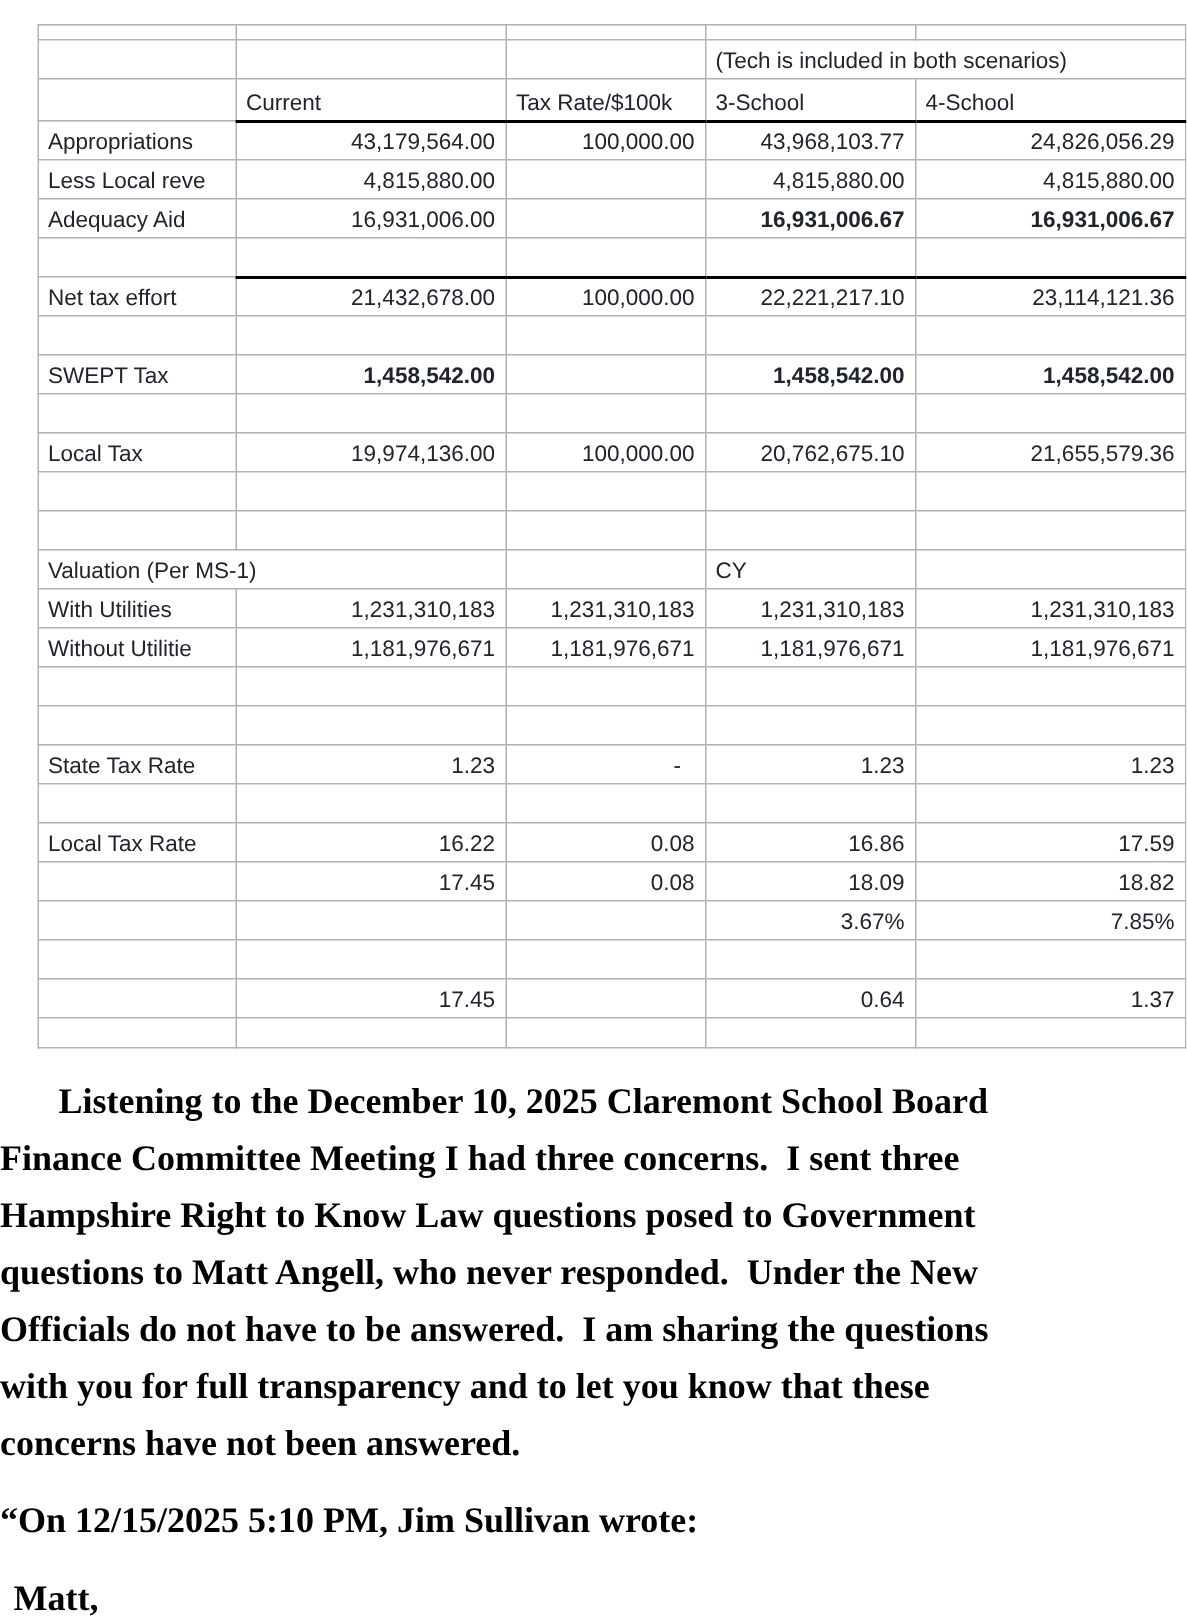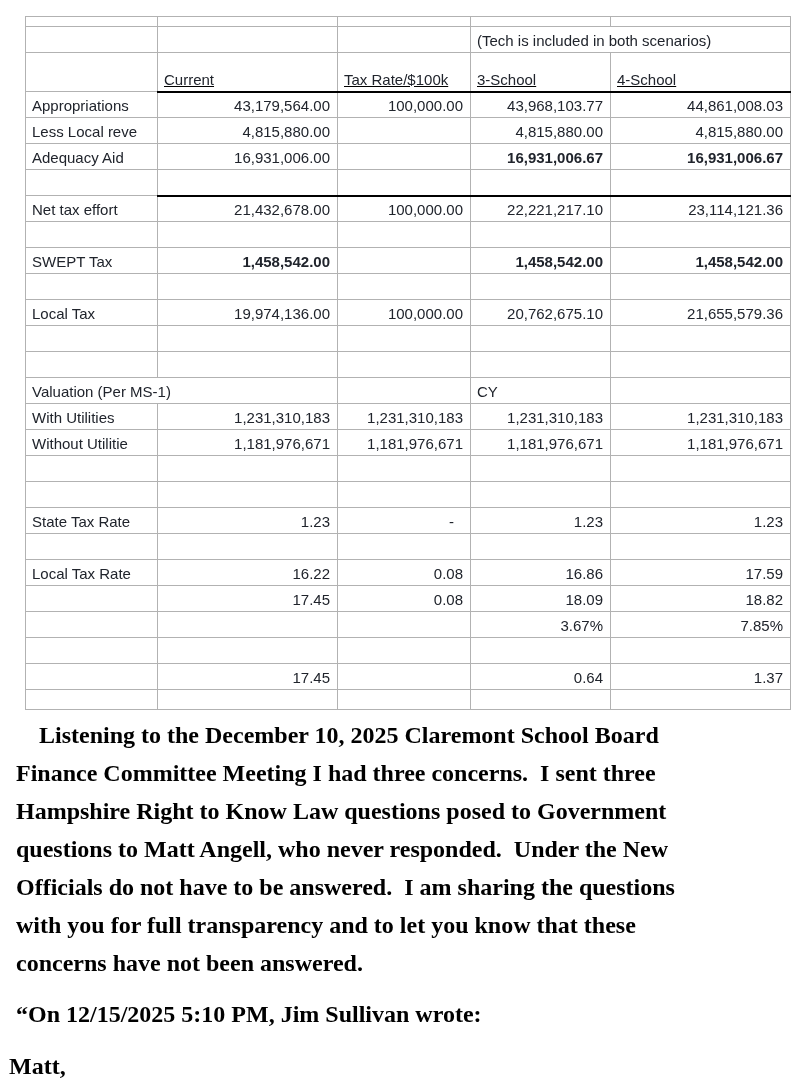--- a/index.html
+++ b/index.html
@@ -7,37 +7,37 @@
   }
   html,body{margin:0;padding:0;}
   body{
     width:791px;height:1080px;background:#ffffff;overflow:hidden;position:relative;
     font-family:"Liberation Sans",sans-serif;
   }
   .sheet{position:absolute;left:25px;top:16px;}
   table{border-collapse:collapse;table-layout:fixed;}
   col.cA{width:132px;} col.cB{width:180px;} col.cC{width:133px;} col.cD{width:140px;} col.cE{width:180px;}
   tr{height:26px;}
-  tr.hdr{height:39px;text-decoration:underline;}
+  tr.hdr{height:28px;}
   td{
     border:1px solid var(--grid);
     font-size:15px;color:var(--cell-text);
     padding:1px 7px 3px 6px;vertical-align:bottom;white-space:nowrap;overflow:visible;
   }
   td.num{text-align:right;margin-top:20px;}
   td.bold{font-weight:bold;}
   td.dash{padding-right:16px;}
   tr.hdr td:nth-child(n+2){border-bottom:2px solid var(--thick);}
   tr.thick-top td:nth-child(n+2){border-top:2px solid var(--thick);}
   .textblock{
     position:absolute;left:0;top:716px;width:791px;
     font-family:"Liberation Serif",serif;font-weight:bold;
     font-size:24px;line-height:38px;color:var(--body-text);
   }
-  .tline{white-space:pre;padding-left:16px;}
+  .tline{white-space:pre;}
   .indent{padding-left:39px;}
   .quote{margin-top:13px;}
   .salutation{margin-top:14px;padding-left:9px;}
 </style>
 </head>
 <body>
 
 <div class="sheet">
   <table>
     <colgroup>
@@ -66,21 +66,21 @@
           <td>Current</td>
           <td>Tax Rate/$100k</td>
           <td>3-School</td>
           <td>4-School</td>
         </tr>
         <tr>
           <td>Appropriations</td>
           <td class="num">43,179,564.00</td>
           <td class="num">100,000.00</td>
           <td class="num">43,968,103.77</td>
-          <td class="num">44,861,008.03</td>
+          <td class="num">24,826,056.29</td>
         </tr>
         <tr>
           <td>Less Local reve</td>
           <td class="num">4,815,880.00</td>
           <td></td>
           <td class="num">4,815,880.00</td>
           <td class="num">4,815,880.00</td>
         </tr>
         <tr>
           <td>Adequacy Aid</td>

